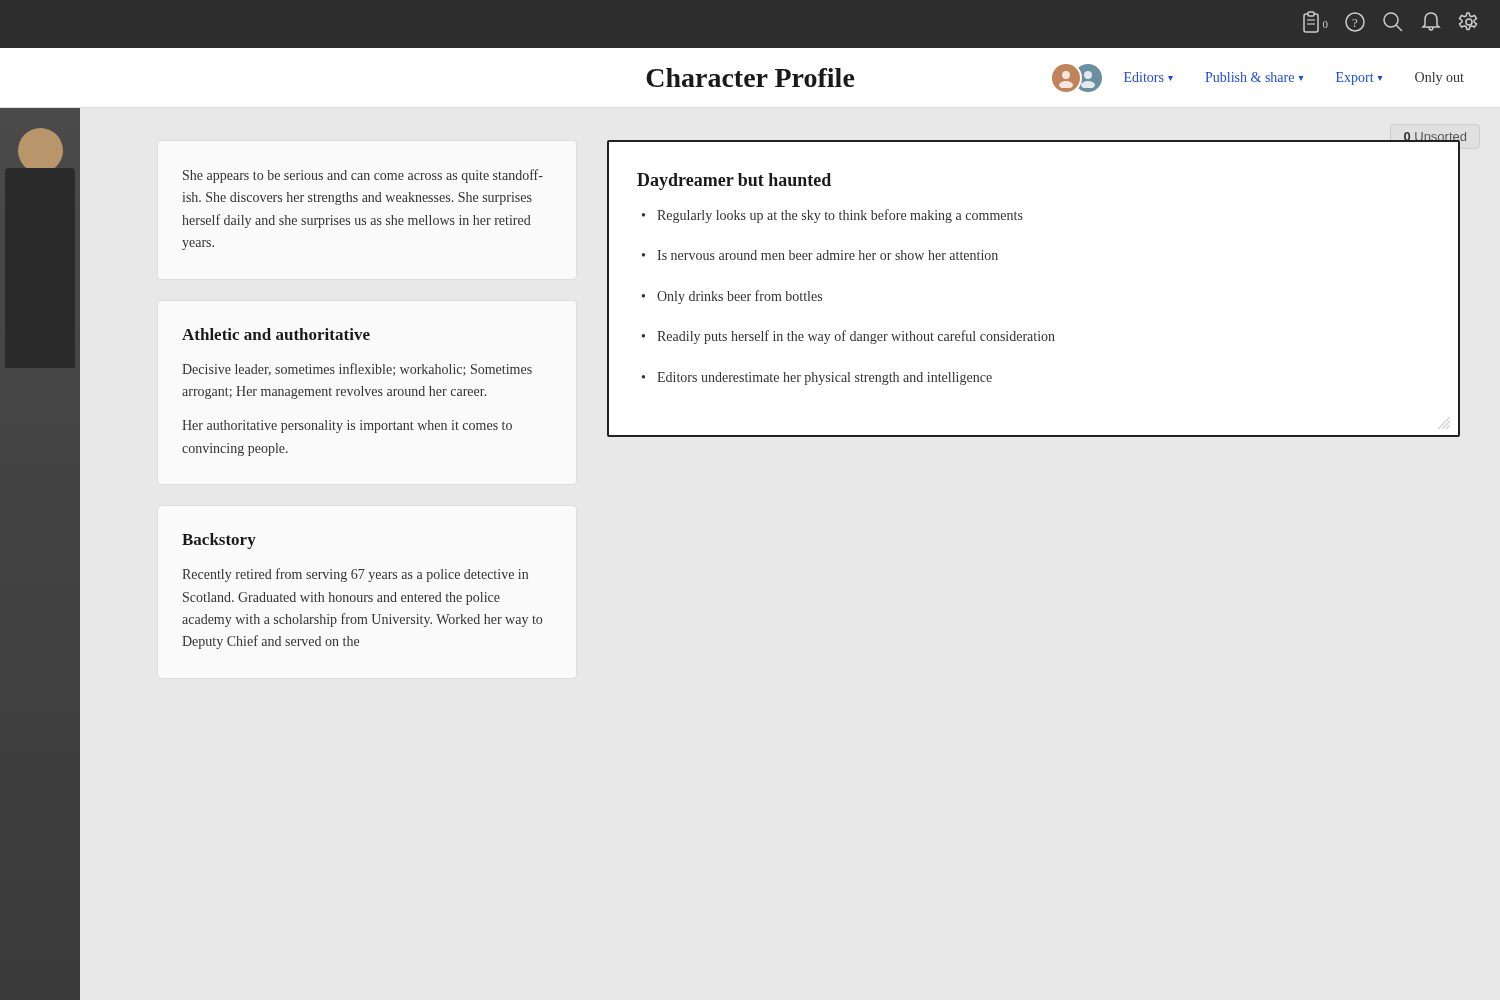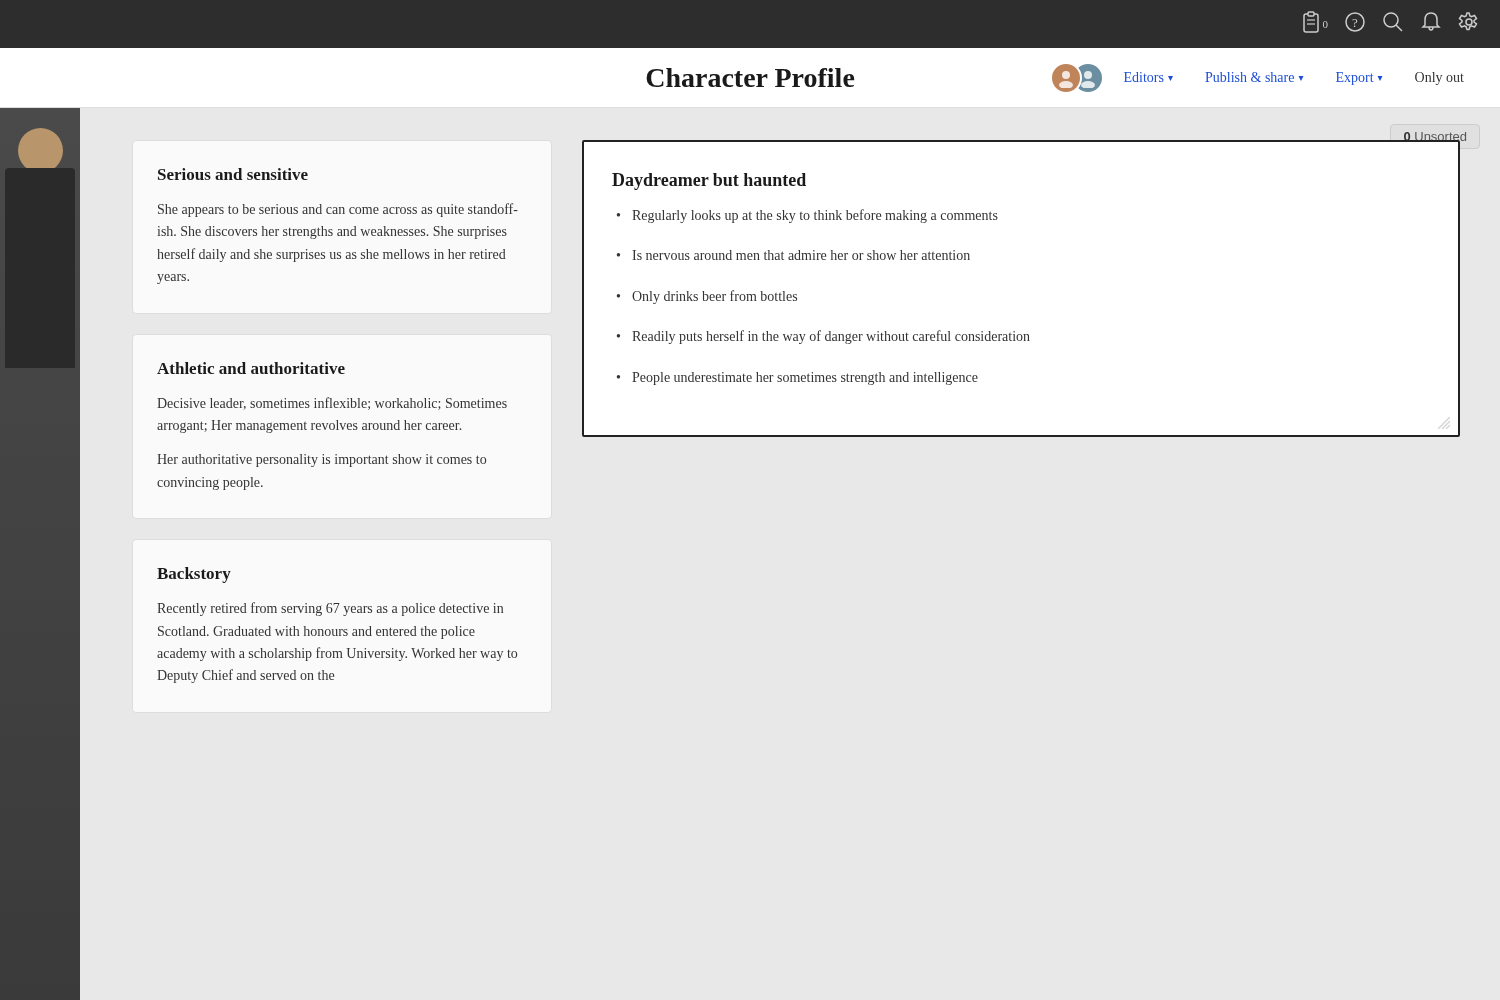--- a/index.html
+++ b/index.html
@@ -167,21 +167,21 @@
       background: #2a2a2a;
       position: absolute;
       top: 60px;
       left: 5px;
       border-radius: 4px 4px 0 0;
     }
 
     
     #cards-area {
       flex: 1;
-      padding: 20px 40px 20px 52px;
+      padding: 20px 40px 20px 77px;
       overflow: hidden;
       position: relative;
     }
 
     
     #unsorted-badge {
       position: absolute;
       top: 16px;
       right: 20px;
       background: #e0e0e0;
@@ -396,57 +396,56 @@
     <div id="unsorted-badge">
       <span class="unsorted-count">0</span>
       <span>Unsorted</span>
     </div>
 
     <div class="main-layout">
 
       <div class="left-col">
 
         <div class="card">
-          <div class="card-title">Serious and sensitive</div>
           <div class="card-text">She appears to be serious and can come across as quite standoff-ish. She discovers her strengths and weaknesses. She surprises herself daily and she surprises us as she mellows in her retired years.</div>
         </div>
 
         <div class="card">
           <div class="card-title">Athletic and authoritative</div>
           <div class="card-text">Decisive leader, sometimes inflexible; workaholic; Sometimes arrogant; Her management revolves around her career.</div>
-          <div class="card-text" style="margin-top:12px;">Her authoritative personality is important show it comes to convincing people.</div>
+          <div class="card-text" style="margin-top:12px;">Her authoritative personality is important when it comes to convincing people.</div>
         </div>
 
         <div class="card">
           <div class="card-title">Backstory</div>
           <div class="card-text">Recently retired from serving 67 years as a police detective in Scotland. Graduated with honours and entered the police academy with a scholarship from University. Worked her way to Deputy Chief and served on the</div>
         </div>
 
       </div>
 
       <div class="right-col">
 
         <div class="card-featured-wrapper" style="position:relative;">
           <div class="card-featured">
             <div class="card-title">Daydreamer but haunted</div>
             <ul class="bullet-list">
               <li>
                 <span>Regularly looks up at the sky to think before making a comments</span>
               </li>
               <li>
-                <span>Is nervous around men that admire her or show her attention</span>
+                <span>Is nervous around men beer admire her or show her attention</span>
               </li>
               <li>
                 <span>Only drinks beer from bottles</span>
               </li>
               <li>
                 <span>Readily puts herself in the way of danger without careful consideration</span>
               </li>
               <li>
-                <span>People underestimate her sometimes strength and intelligence</span>
+                <span>Editors underestimate her physical strength and intelligence</span>
               </li>
             </ul>
           </div>
 
           <div class="resize-handle" style="position:absolute;bottom:8px;right:8px;">
             <svg width="12" height="12" viewBox="0 0 12 12" fill="none">
               <line x1="0" y1="12" x2="12" y2="0" stroke="#aaa" stroke-width="1.5"></line>
               <line x1="4" y1="12" x2="12" y2="4" stroke="#aaa" stroke-width="1.5"></line>
               <line x1="8" y1="12" x2="12" y2="8" stroke="#aaa" stroke-width="1.5"></line>
             </svg>

